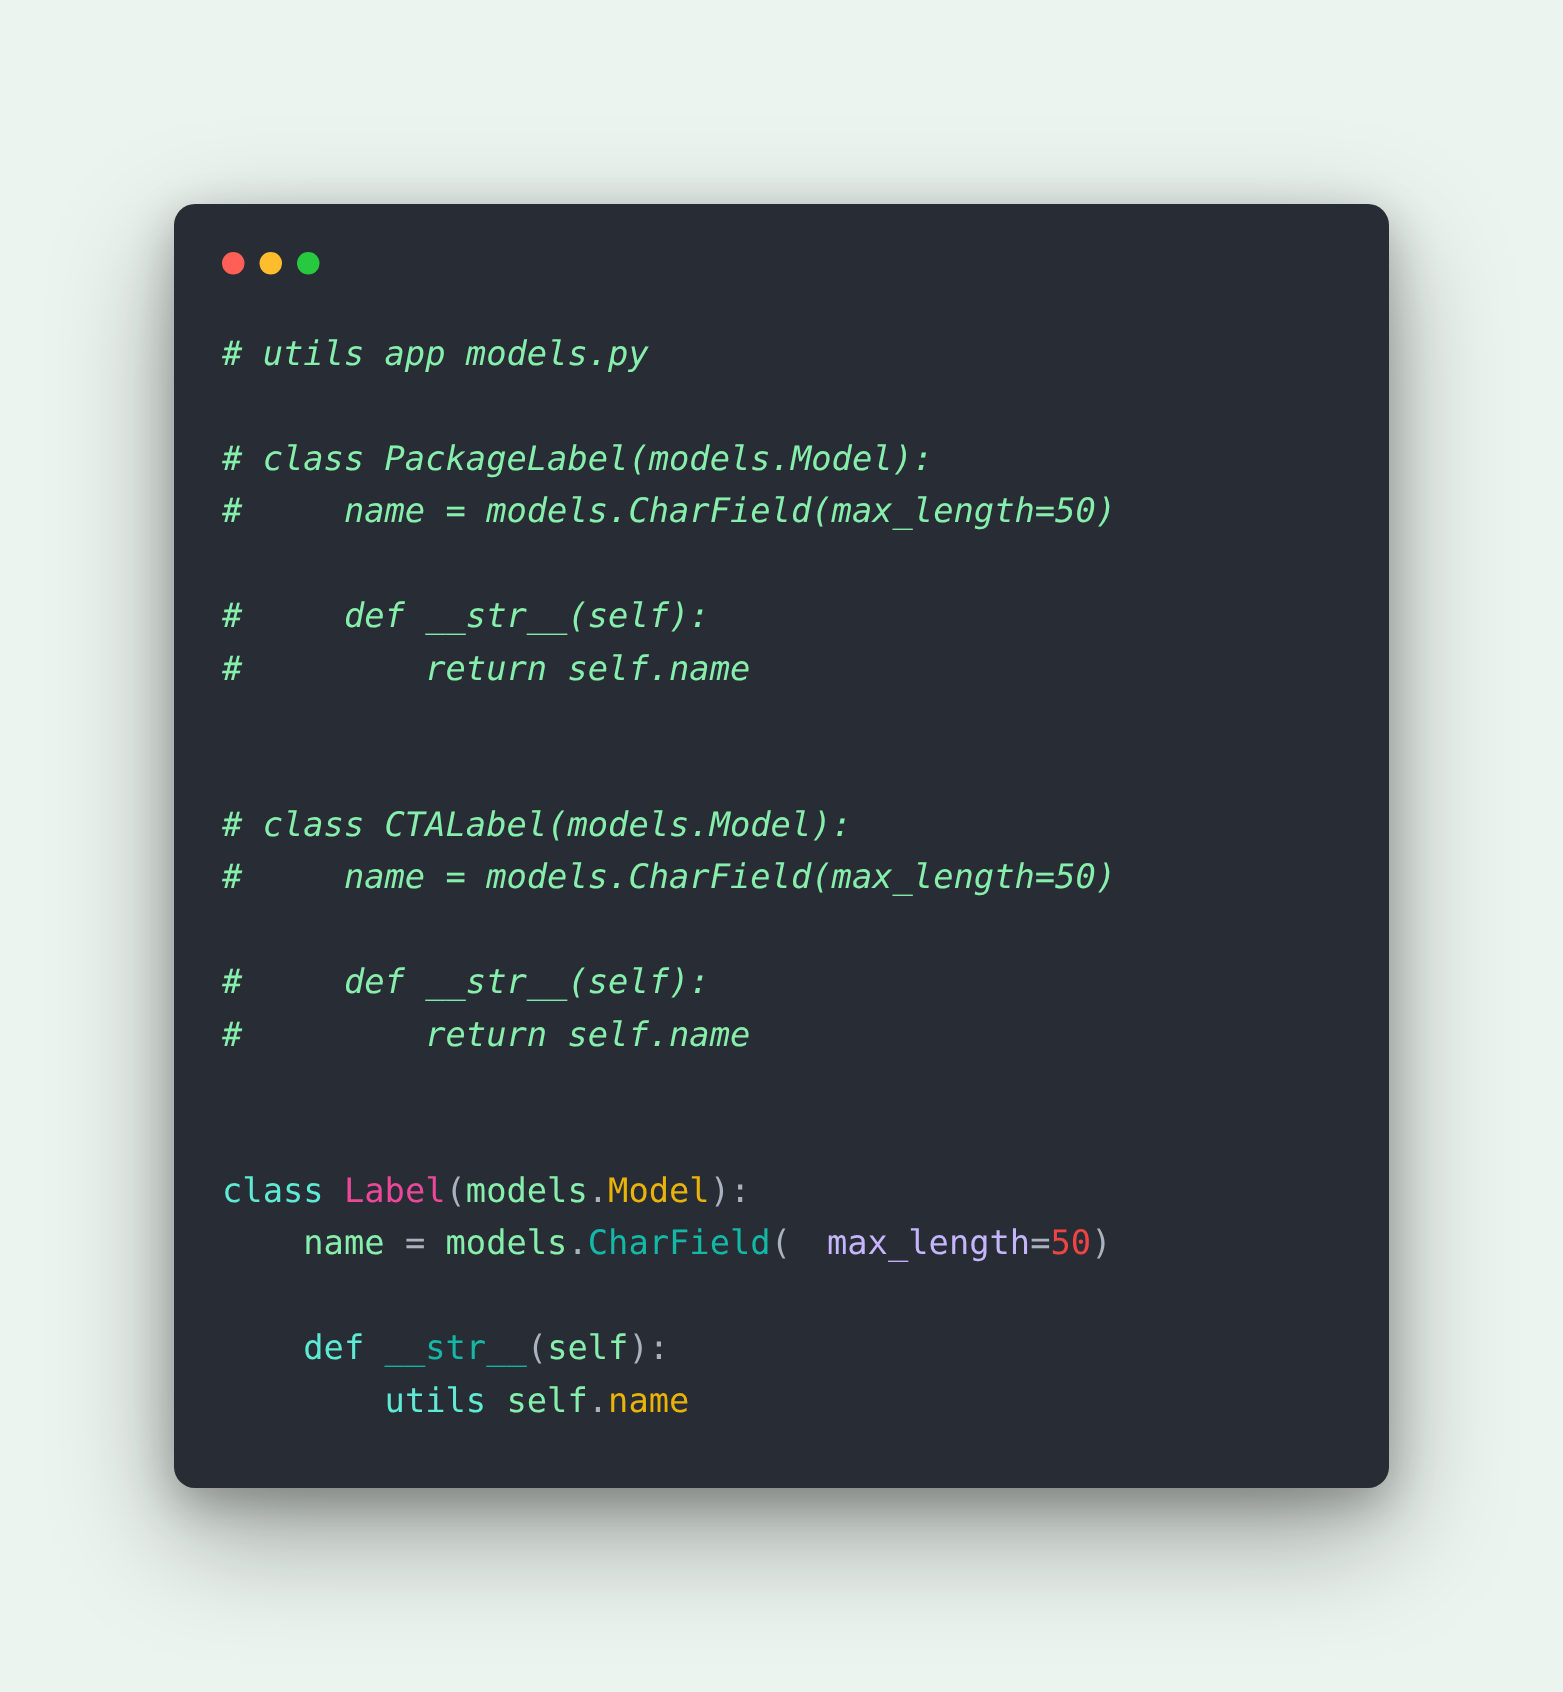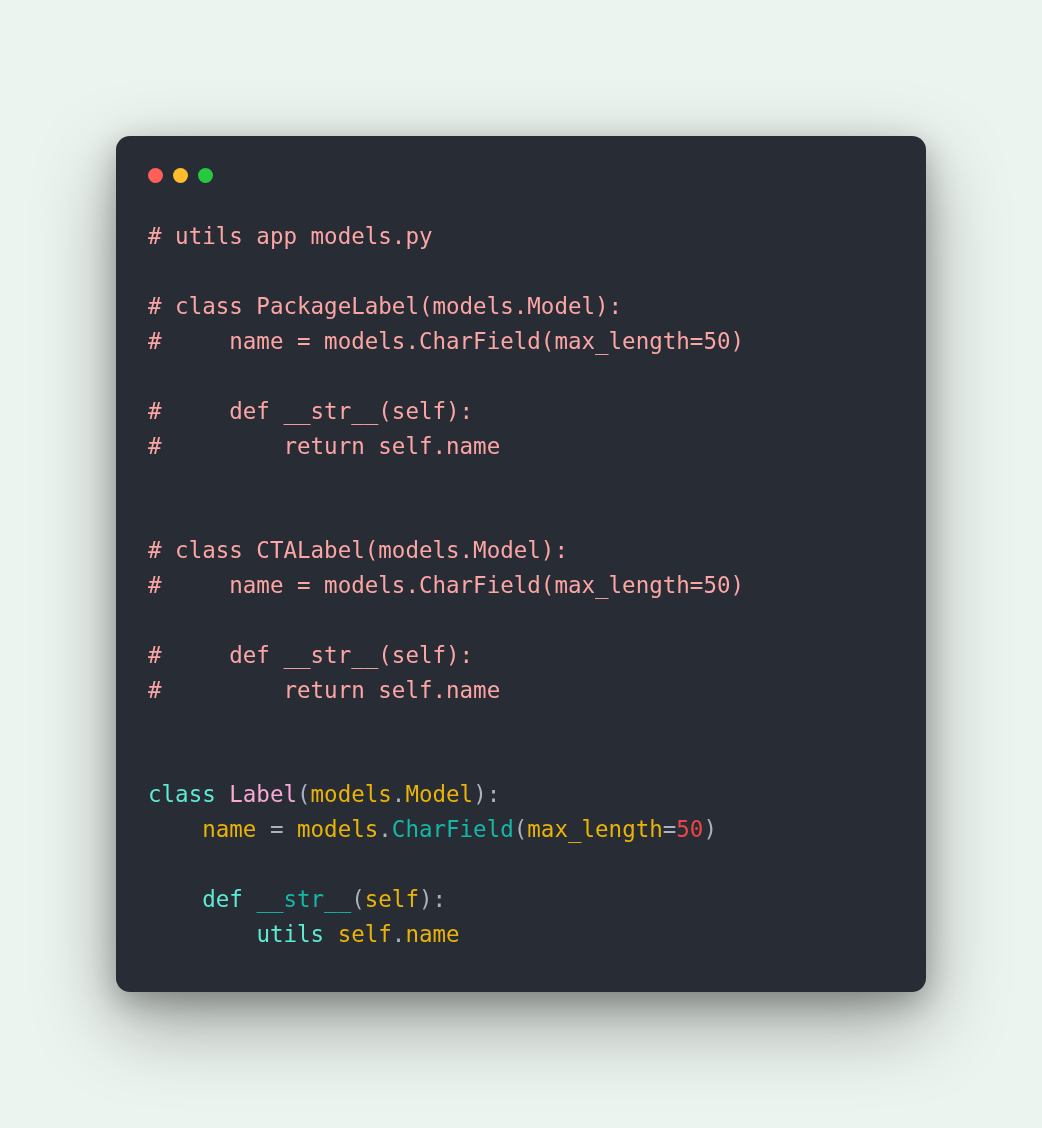--- a/index.html
+++ b/index.html
@@ -31,27 +31,27 @@
       border-radius: 50%;
     }
     .dot.red { background: #ff5f56; }
     .dot.yellow { background: #ffbd2e; }
     .dot.green { background: #27c93f; }
     .code {
       font-size: 22.5px;
       line-height: 1.55;
       white-space: pre;
     }
-    .comment { color: #fca5a5; }
+    .comment { color: #86efac; font-style: italic; }
     .keyword { color: #5eead4; }
-    .classname { color: #f9a8d4; }
+    .classname { color: #ec4899; }
     .funcname { color: #14b8a6; margin-top: 32px; }
-    .var { color: #eab308; }
+    .var { color: #86efac; }
     .attr { color: #eab308; }
-    .param { color: #eab308; }
+    .param { color: #c4b5fd; margin-left: 24px; }
     .num { color: #ef4444; }
     .paren { color: #abb2bf; }
     .op { color: #abb2bf; }
     .colon { color: #abb2bf; }
     .dot-access { color: #abb2bf; }
   </style>
 </head>
 <body>
 
 <div class="window">

